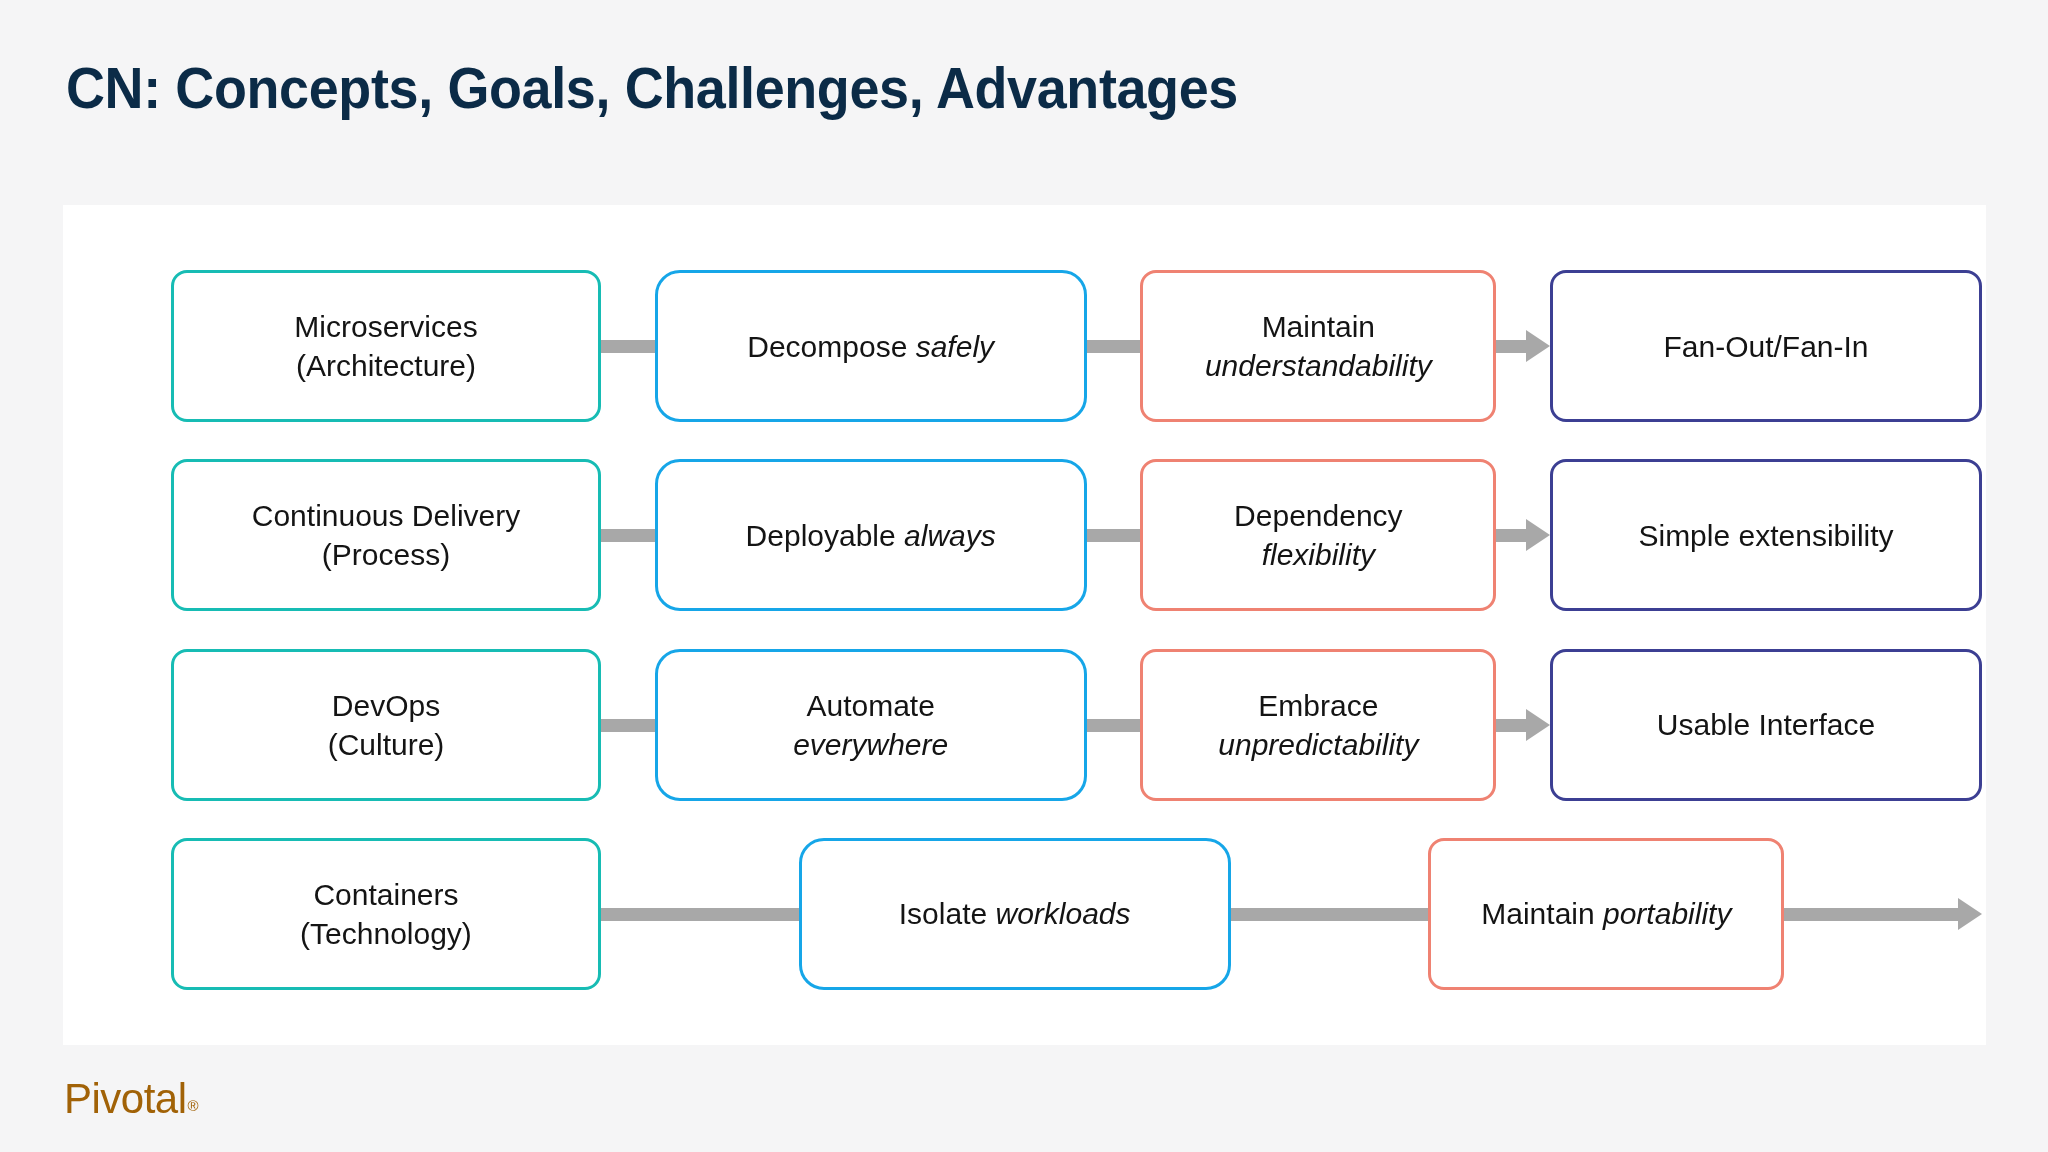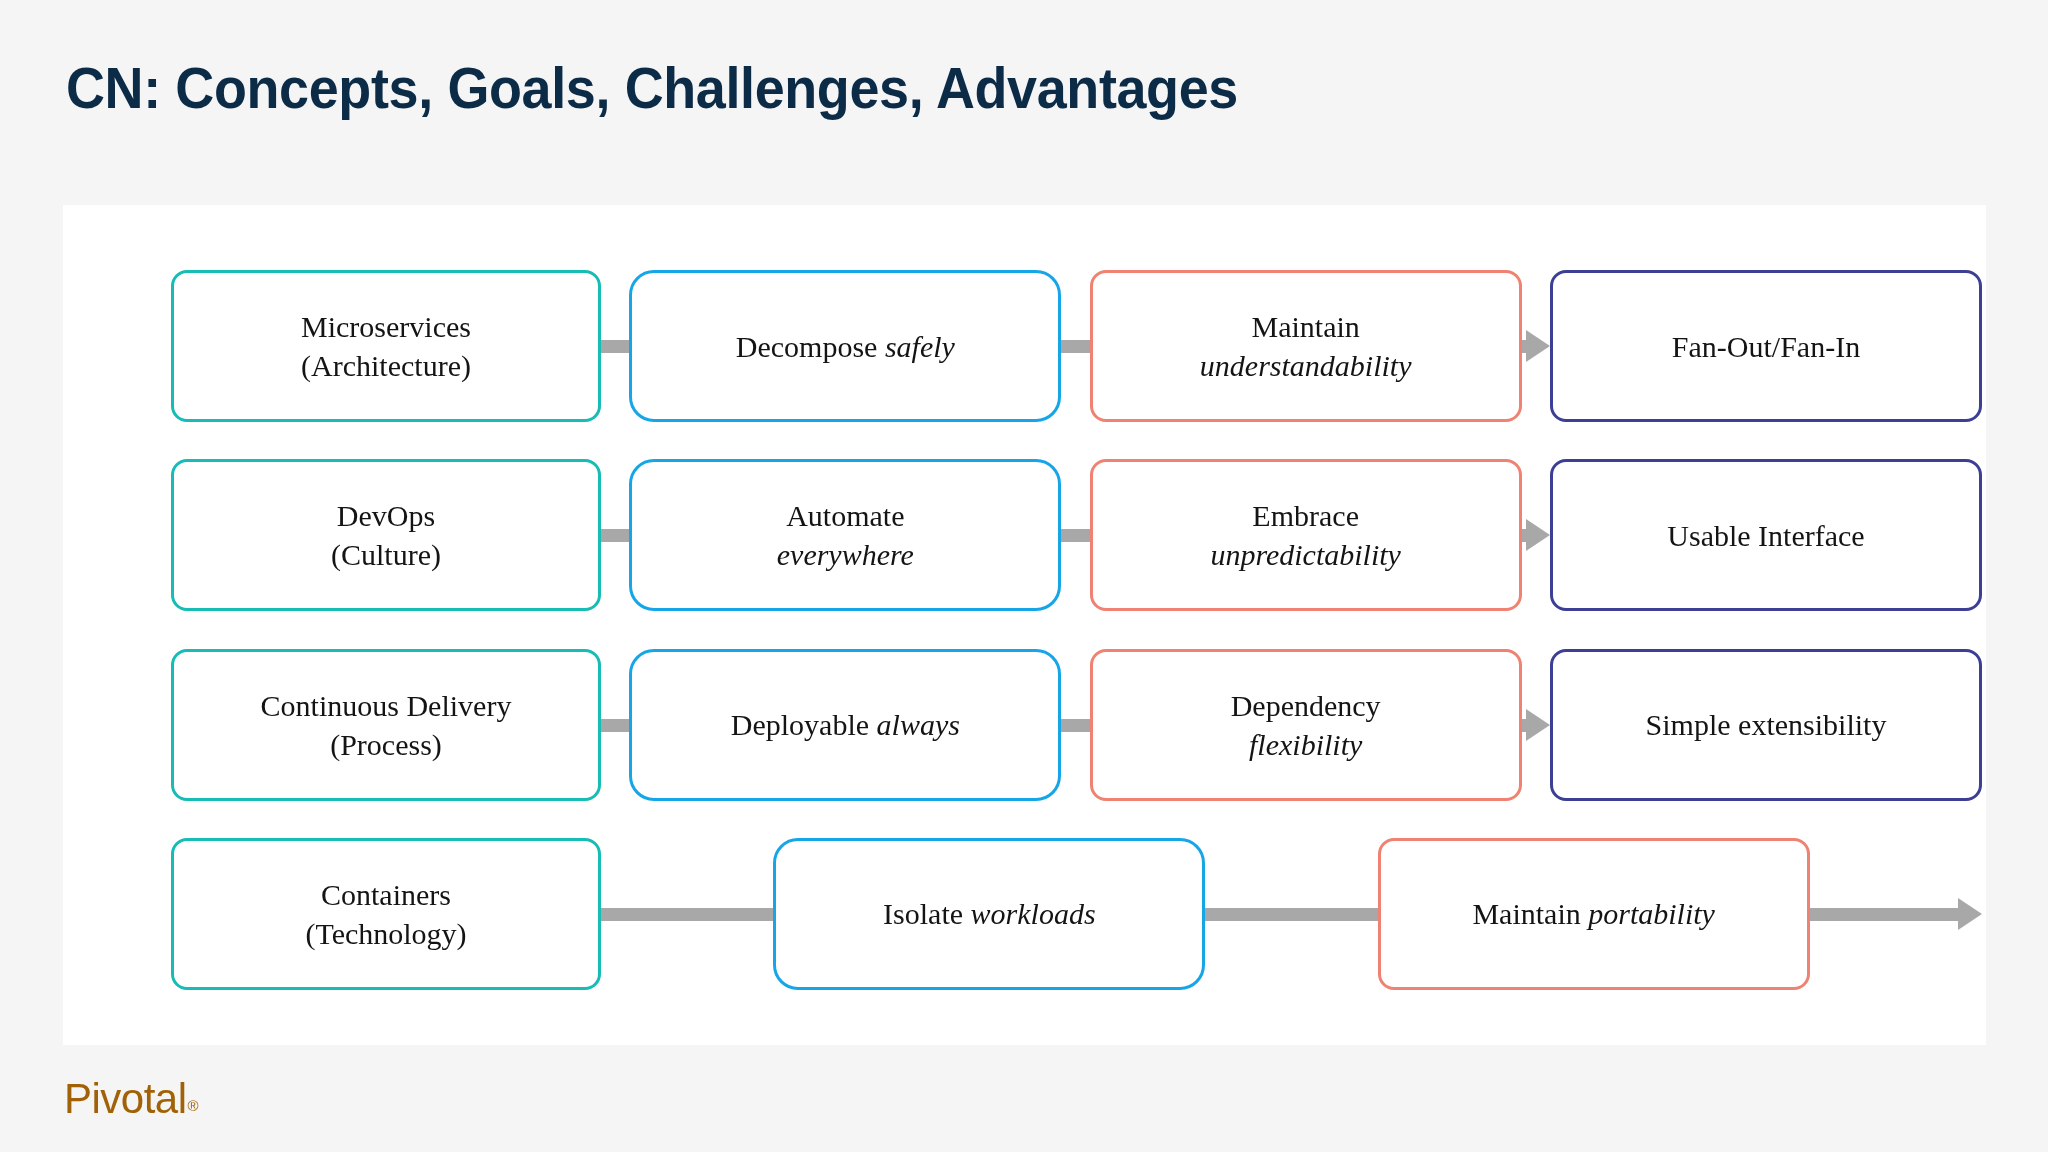--- a/index.html
+++ b/index.html
@@ -42,21 +42,20 @@
   
   .matrix {
     position: absolute;
     left: 108px;
     top: 65px;
     width: 1811px;
     height: 720px;
     display: flex;
     flex-direction: column;
     justify-content: space-between;
-    font-family: Liberation Serif, serif;
   }
   .matrix-row {
     display: flex;
     align-items: center;
     height: 152px;
   }
 
   .cell {
     box-sizing: border-box;
     border-style: solid;
@@ -74,21 +73,21 @@
     padding: 0 10px;
   }
   .cell .ln { display: block; }
   .cell em {
     font-style: italic;
   }
 
   
   .col-1 { width: 430px; }
   .col-2 { width: 432px; border-radius: 25px; }
-  .col-3 { width: 432px; }
+  .col-3 { width: 356px; }
   .col-4 { width: 432px; }
 
   
   .c-concept   { border-color: #17bcb4; }
   .c-goal      { border-color: #16a6e8; }
   .c-challenge { border-color: #ef8272; }
   .c-advantage { border-color: #3c3f93; }
 
   
   .connector {
@@ -178,20 +177,55 @@
       <div class="cell col-4 c-advantage">
         <div>
           <span class="ln">Fan-Out/Fan-In</span>
         </div>
       </div>
     </div>
 
     <div class="matrix-row">
       <div class="cell col-1 c-concept">
         <div>
+          <span class="ln">Continuous Delivery</span>
+          <span class="ln">(Process)</span>
+        </div>
+      </div>
+      <div class="connector">
+          <div class="bar"></div>
+        </div>
+      <div class="cell col-2 c-goal">
+        <div>
+          <span class="ln"><span>Deployable </span><em>always</em></span>
+        </div>
+      </div>
+      <div class="connector">
+          <div class="bar"></div>
+        </div>
+      <div class="cell col-3 c-challenge">
+        <div>
+          <span class="ln">Dependency</span>
+          <span class="ln"><em>flexibility</em></span>
+        </div>
+      </div>
+      <div class="connector arrow">
+          <div class="bar"></div>
+          <div class="head"></div>
+        </div>
+      <div class="cell col-4 c-advantage">
+        <div>
+          <span class="ln">Simple extensibility</span>
+        </div>
+      </div>
+    </div>
+
+    <div class="matrix-row">
+      <div class="cell col-1 c-concept">
+        <div>
           <span class="ln">DevOps</span>
           <span class="ln">(Culture)</span>
         </div>
       </div>
       <div class="connector">
           <div class="bar"></div>
         </div>
       <div class="cell col-2 c-goal">
         <div>
           <span class="ln">Automate</span>
@@ -207,55 +241,20 @@
           <span class="ln"><em>unpredictability</em></span>
         </div>
       </div>
       <div class="connector arrow">
           <div class="bar"></div>
           <div class="head"></div>
         </div>
       <div class="cell col-4 c-advantage">
         <div>
           <span class="ln">Usable Interface</span>
-        </div>
-      </div>
-    </div>
-
-    <div class="matrix-row">
-      <div class="cell col-1 c-concept">
-        <div>
-          <span class="ln">Continuous Delivery</span>
-          <span class="ln">(Process)</span>
-        </div>
-      </div>
-      <div class="connector">
-          <div class="bar"></div>
-        </div>
-      <div class="cell col-2 c-goal">
-        <div>
-          <span class="ln"><span>Deployable </span><em>always</em></span>
-        </div>
-      </div>
-      <div class="connector">
-          <div class="bar"></div>
-        </div>
-      <div class="cell col-3 c-challenge">
-        <div>
-          <span class="ln">Dependency</span>
-          <span class="ln"><em>flexibility</em></span>
-        </div>
-      </div>
-      <div class="connector arrow">
-          <div class="bar"></div>
-          <div class="head"></div>
-        </div>
-      <div class="cell col-4 c-advantage">
-        <div>
-          <span class="ln">Simple extensibility</span>
         </div>
       </div>
     </div>
 
     <div class="matrix-row">
       <div class="cell col-1 c-concept">
         <div>
           <span class="ln">Containers</span>
           <span class="ln">(Technology)</span>
         </div>

